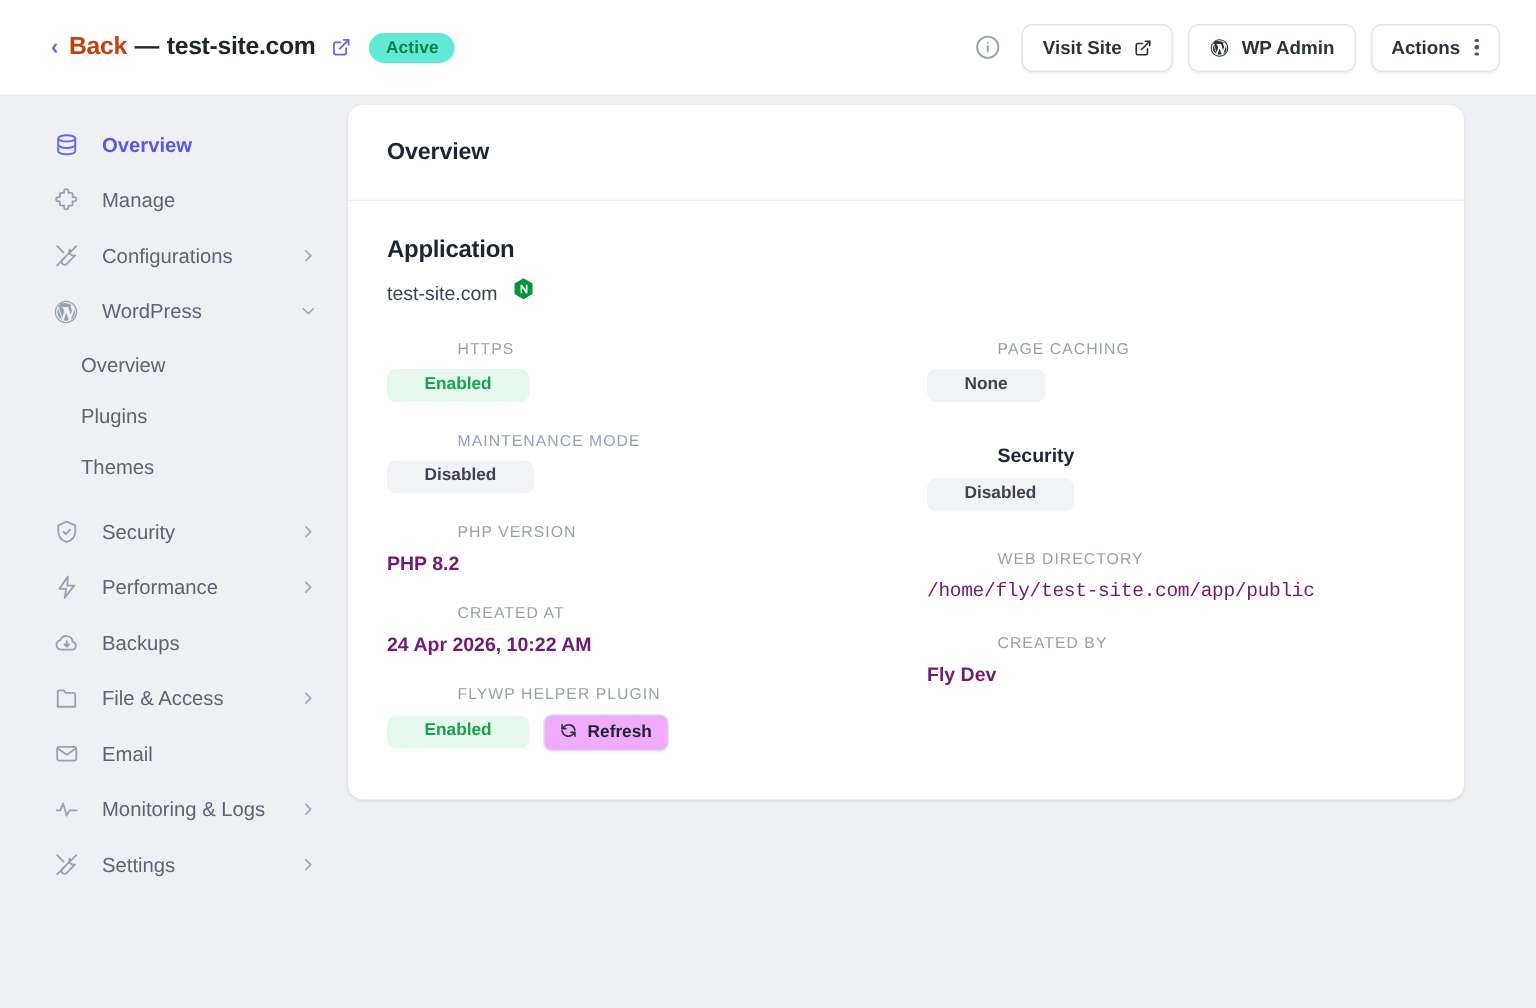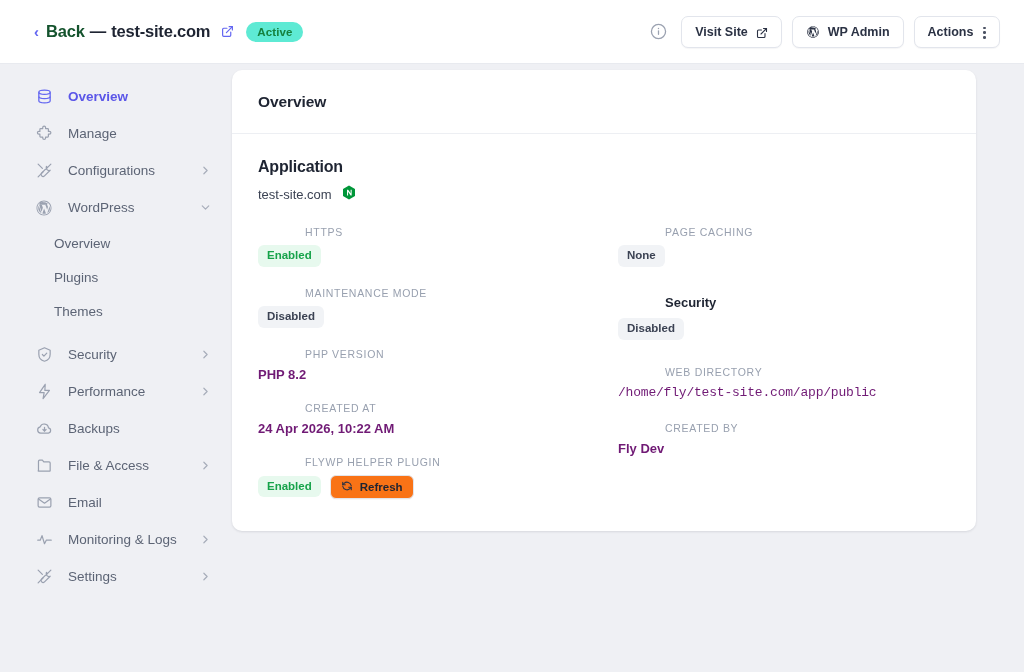--- a/index.html
+++ b/index.html
@@ -17,39 +17,39 @@
     border-bottom: 1px solid #e8eaef;
     display: flex; align-items: center;
     padding: 0 24px 0 34px;
   }
   .title-group { display: flex; align-items: center; gap: 0; }
   .back-chevron {
     color: #6366f1; font-size: 15px; margin-right: 7px;
     line-height: 1; font-weight: 600;
   }
   .back-link {
-    color: #14532d; font-size: 16.5px; font-weight: 700;
+    color: #c2410c; font-size: 16.5px; font-weight: 700;
     text-decoration: none; letter-spacing: -0.2px;
   }
   .dash { color: #1e2432; font-size: 16.5px; font-weight: 700; margin: 0 5px; }
   .site-name {
     color: #1e2432; font-size: 16.5px; font-weight: 700; letter-spacing: -0.2px;
   }
   .ext-icon { margin-left: 11px; display: flex; align-items: center; color: #6366f1; }
   .status-pill {
     margin-left: 12px;
     background: #5eead4; color: #15803d;
     font-size: 11.5px; font-weight: 600;
     padding: 4px 11px; border-radius: 20px;
     letter-spacing: 0.1px;
   }
   .topbar-right { margin-left: auto; display: flex; align-items: center; gap: 10px; }
   .info-icon { color: #9aa1b0; display: flex; align-items: center; margin-right: 4px; }
   .tb-btn {
-    display: inline-flex; align-items: flex-end; gap: 8px;
+    display: inline-flex; align-items: center; gap: 8px;
     background: #ffffff; border: 1px solid #e2e5ec;
     border-radius: 7px; padding: 8px 13px;
     font-size: 12.5px; font-weight: 600; color: #2b3244;
     box-shadow: 0 1px 1px rgba(16,24,40,.04);
     cursor: pointer; white-space: nowrap;
   }
   .tb-btn svg { display: block; }
   .dots { display: flex; flex-direction: column; gap: 2px; align-items: center; margin-left: 2px; }
   .dots i { width: 2.6px; height: 2.6px; border-radius: 50%; background: #4b5263; display: block; }
 
@@ -104,28 +104,28 @@
     margin-left: 47px;
   }
   .f-label.plain {
     text-transform: none; letter-spacing: 0; font-size: 13px;
     color: #1e2432; font-weight: 600; margin-bottom: 8px;
   }
   .f-value { font-size: 13px; color: #701a75; font-weight: 600; }
   .f-value.mono { font-family: "Liberation Mono", monospace; font-size: 13px; font-weight: 400; letter-spacing: -0.2px; }
   .badge {
     display: inline-block; font-size: 11.5px; font-weight: 600;
-    padding: 4px 9px; border-radius: 6px; line-height: 1.2;
+    padding: 4px 25px; border-radius: 6px; line-height: 1.2;
   }
   .badge.green { background: #e7f9ee; color: #16a34a; }
   .badge.gray  { background: #f1f3f6; color: #3b4253; }
   .inline-row { display: flex; align-items: center; gap: 9px; }
   .refresh-btn {
     display: inline-flex; align-items: center; gap: 7px;
-    background: #f97316; border: 1px solid #e2e5ec; border-radius: 6px;
+    background: #f0abfc; border: 1px solid #e2e5ec; border-radius: 6px;
     padding: 4px 10px; font-size: 11.5px; font-weight: 600; color: #1e2432;
     cursor: pointer; box-shadow: 0 1px 1px rgba(16,24,40,.03);
   }
 </style>
 </head>
 <body>
 
 <div class="topbar">
   <div class="title-group">
     <span class="back-chevron">‹</span>

